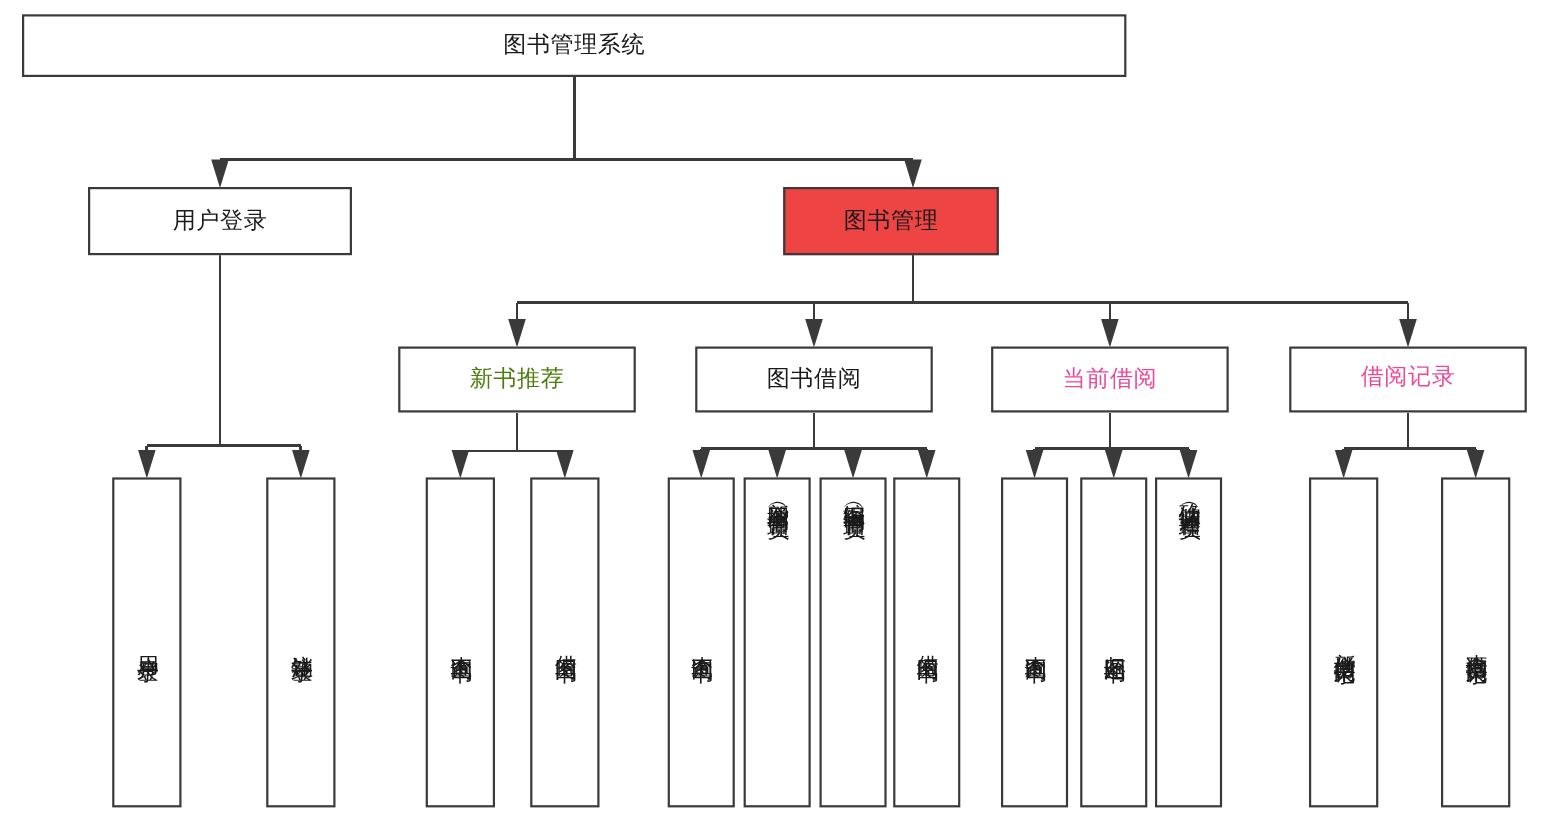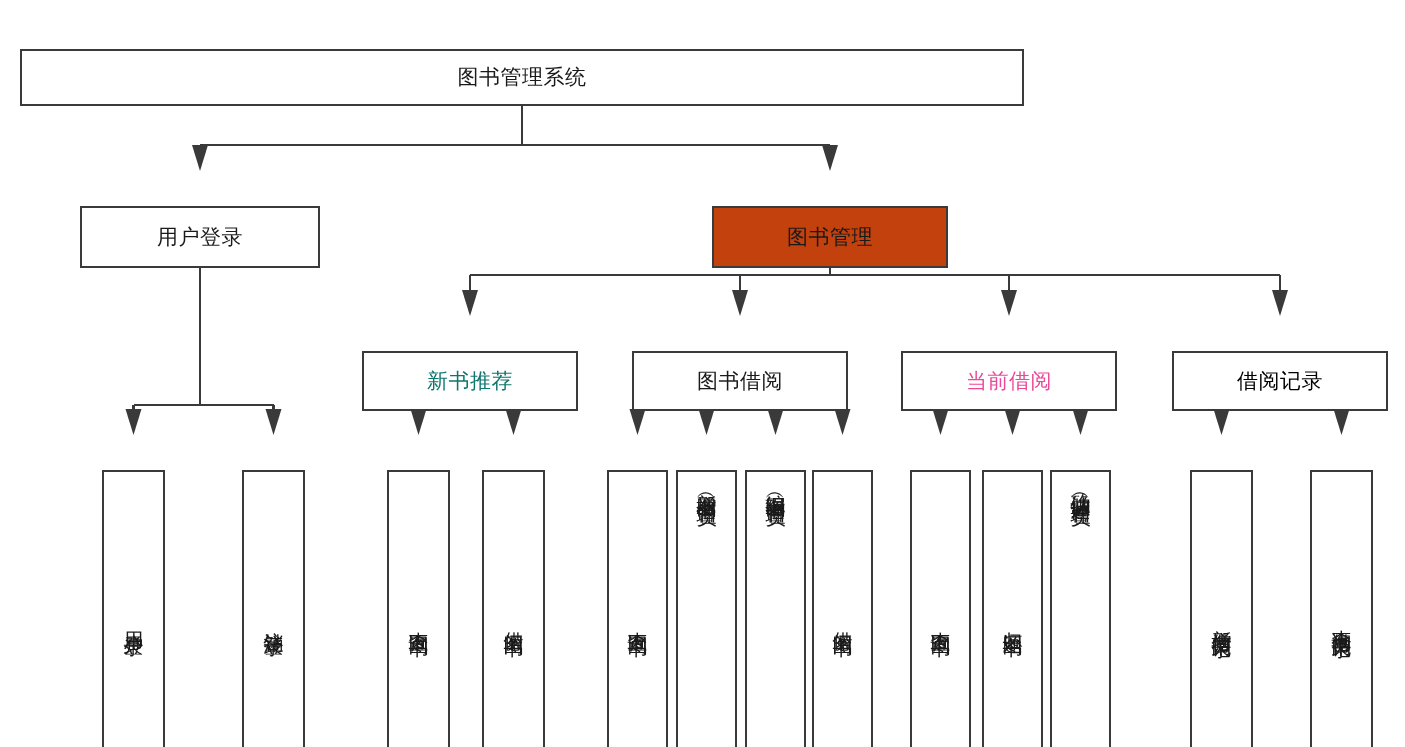--- a/index.html
+++ b/index.html
@@ -29,21 +29,20 @@
   }
   .node {
     position: absolute;
     box-sizing: border-box;
     background: #ffffff;
     border: 2px solid #3a3a3a;
     display: flex;
     align-items: center;
     justify-content: center;
     z-index: 2;
-    margin-top: 36px;
   }
   .node .lbl {
     font-size: 21px;
     line-height: 1.15;
     color: #1a1a1a;
     letter-spacing: 0.5px;
     white-space: nowrap;
   }
   .node.leaf {
     align-items: flex-start;
@@ -129,34 +128,34 @@
       <line x1="1341.5" y1="408" x2="1341.5" y2="415" stroke="#3a3a3a" stroke-width="2.5" shape-rendering="crispEdges"></line>
       <polygon points="1333.5,409 1349.5,409 1341.5,435" fill="#3a3a3a"></polygon>
     </svg>
   <div id="node-layer">
       <div class="node" style="left: 20px; top: 13px; width: 1004px; height: 57px; border-color: rgb(58, 58, 58); background: rgb(255, 255, 255);">
         <span class="lbl" style="color: rgb(26, 26, 26);">图书管理系统</span>
       </div>
       <div class="node" style="left: 80px; top: 170px; width: 240px; height: 62px; border-color: rgb(58, 58, 58); background: rgb(255, 255, 255);">
         <span class="lbl" style="color: rgb(26, 26, 26);">用户登录</span>
       </div>
-      <div class="node" style="left: 712px; top: 170px; width: 236px; height: 62px; border-color: rgb(58, 58, 58); background: #c2410c;">
+      <div class="node" style="left: 712px; top: 170px; width: 196px; height: 62px; border-color: rgb(58, 58, 58); background: #ef4444;">
         <span class="lbl" style="color: rgb(26, 26, 26);">图书管理</span>
       </div>
       <div class="node" style="left: 362px; top: 315px; width: 216px; height: 60px; border-color: rgb(58, 58, 58); background: rgb(255, 255, 255);">
-        <span class="lbl" style="color: #0f766e;">新书推荐</span>
+        <span class="lbl" style="color: #4d7c0f;">新书推荐</span>
       </div>
       <div class="node" style="left: 632px; top: 315px; width: 216px; height: 60px; border-color: rgb(58, 58, 58); background: rgb(255, 255, 255);">
         <span class="lbl" style="color: rgb(26, 26, 26);">图书借阅</span>
       </div>
       <div class="node" style="left: 901px; top: 315px; width: 216px; height: 60px; border-color: rgb(58, 58, 58); background: rgb(255, 255, 255);">
         <span class="lbl" style="color: #ec4899;">当前借阅</span>
       </div>
       <div class="node" style="left: 1172px; top: 315px; width: 216px; height: 60px; border-color: rgb(58, 58, 58); background: rgb(255, 255, 255);">
-        <span class="lbl" style="color: #000000;">借阅记录</span>
+        <span class="lbl" style="color: #ec4899; font-family: Liberation Mono, monospace;">借阅记录</span>
       </div>
       <div class="node leaf center-v" style="left: 102px; top: 434px; width: 63px; height: 300px; border-color: rgb(58, 58, 58); background: rgb(255, 255, 255);">
         <span class="lbl" style="color: rgb(26, 26, 26);">用户登录</span>
       </div>
       <div class="node leaf center-v" style="left: 242px; top: 434px; width: 63px; height: 300px; border-color: rgb(58, 58, 58); background: rgb(255, 255, 255);">
         <span class="lbl" style="color: rgb(26, 26, 26);">注销登录</span>
       </div>
       <div class="node leaf center-v" style="left: 387px; top: 434px; width: 63px; height: 300px; border-color: rgb(58, 58, 58); background: rgb(255, 255, 255);">
         <span class="lbl" style="color: rgb(26, 26, 26);">查询图书</span>
       </div>

